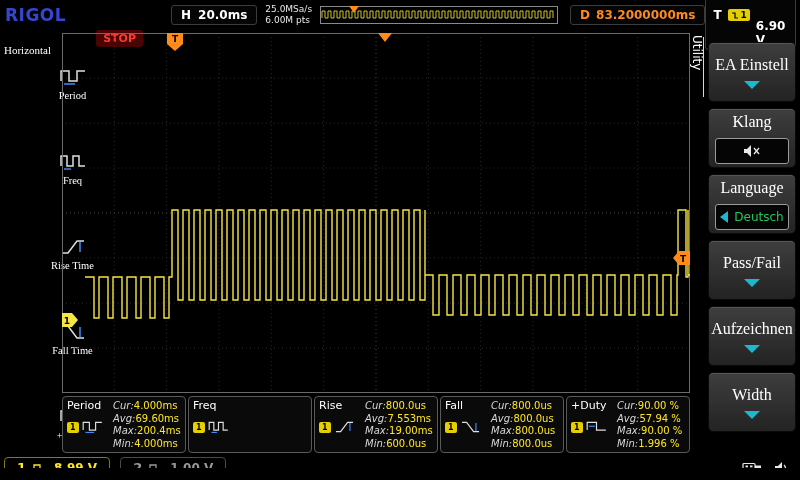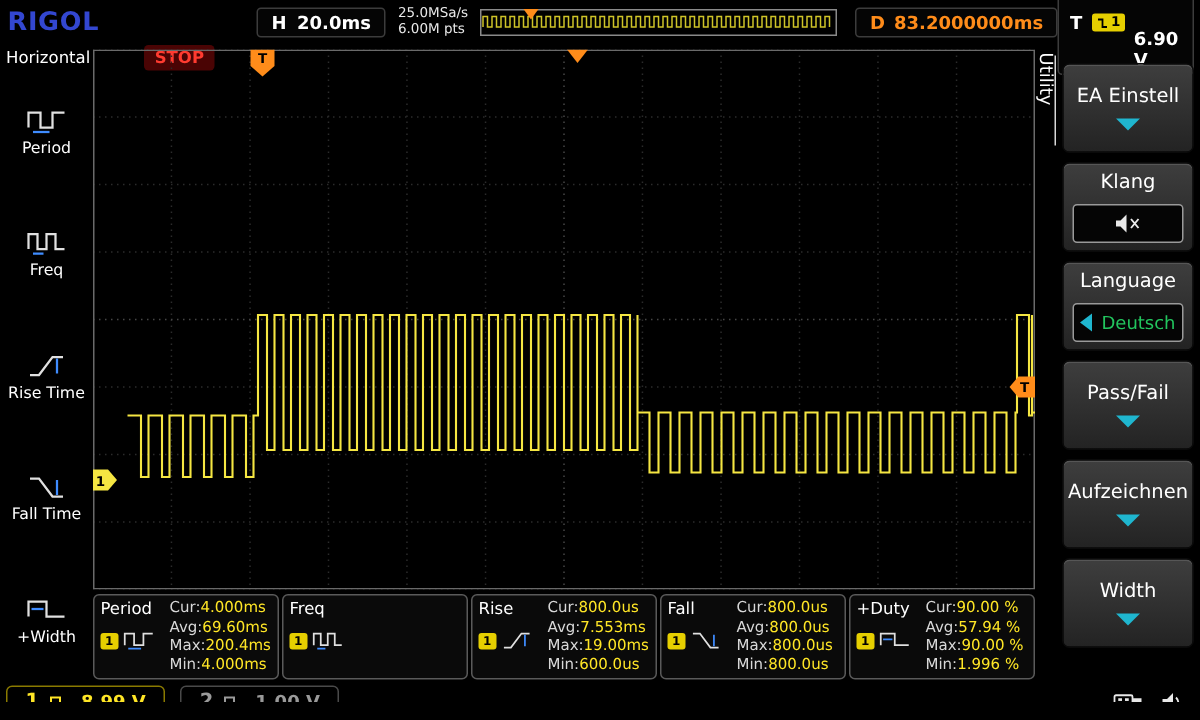--- a/index.html
+++ b/index.html
@@ -24,58 +24,58 @@
            border-radius:3px;padding:2px 9px;background:#050505;cursor:pointer;}
   .d-label,.d-value{color:#ff8c1a;font-weight:bold;font-size:12px;}
   .t-group{margin-left:auto;margin-right:4px;display:flex;align-items:center;gap:6px;
            border:1px solid #3c3c3c;border-radius:3px;padding:2px 7px;background:#050505;cursor:pointer;}
   .t-label{color:#fff;font-weight:bold;font-size:12px;}
   .t-badge{background:#e6cf00;color:#000;font-size:9px;font-weight:bold;border-radius:2px;
            padding:1px 3px;display:flex;align-items:center;gap:2px;}
   .t-level{color:#fff;font-weight:bold;font-size:12px;margin-top:36px;}
 
   
-  #left-sidebar{position:absolute;left:0;top:30px;width:62px;height:425px;display:flex;flex-direction:column;}
+  #left-sidebar{position:absolute;left:0;top:42px;width:62px;height:425px;display:flex;font-family:Liberation Serif, serif;}
   .sidebar-title{color:#fff;font-size:11px;padding:2px 0 0 4px;height:16px;}
   #left-items{flex:1;display:flex;flex-direction:column;}
   .sidebar-item{flex:1;display:flex;flex-direction:column;align-items:center;justify-content:center;
                 gap:4px;cursor:pointer;}
   .sidebar-item .lbl{color:#fff;font-size:10.5px;text-align:center;line-height:1.1;white-space:nowrap;}
 
   
   #gridsvg{position:absolute;left:62px;top:33px;}
 
   
   #right-panel{position:absolute;left:690px;top:30px;width:110px;height:425px;}
   .utility-label{position:absolute;left:0;top:5px;color:#fff;font-size:12px;writing-mode:vertical-rl;}
   .utility-sep{position:absolute;left:13px;top:7px;width:1px;height:60px;background:#d8d8d8;}
   #right-menu{position:absolute;left:18px;top:12px;width:88px;display:flex;flex-direction:column;gap:6px;}
   .menu-btn{height:58px;background:linear-gradient(#3e3e3e,#232323);border-radius:5px;
             border:1px solid #0a0a0a;box-shadow:inset 0 1px 0 #565656;display:flex;
             flex-direction:column;align-items:center;justify-content:center;gap:7px;cursor:pointer;}
-  .menu-label{color:#fff;font-size:13px;white-space:nowrap;}
+  .menu-label{color:#fff;font-size:16px;white-space:nowrap;font-family:Liberation Serif, serif;}
   .chev{width:0;height:0;border-left:8px solid transparent;border-right:8px solid transparent;
         border-top:8px solid #1fb6cf;}
   .inner-box{width:72px;height:24px;border:1px solid #9a9a9a;border-radius:3px;background:#050505;
              display:flex;align-items:center;justify-content:center;gap:6px;color:#22c55e;font-size:12px;}
   .tri-left{width:0;height:0;border-top:6px solid transparent;border-bottom:6px solid transparent;
             border-right:8px solid #1fb6cf;}
 
   
   #measure-bar{position:absolute;left:62px;top:396px;width:628px;height:57px;display:flex;gap:2px;}
   .meas-box{flex:1;border:1px solid #5a5a5a;border-radius:4px;background:#0a0a0a;display:flex;
             padding:2px 3px 2px 4px;gap:2px;cursor:pointer;}
   .meas-left{width:44px;display:flex;flex-direction:column;}
   .meas-name{color:#fff;font-size:11px;white-space:nowrap;}
   .meas-chrow{display:flex;align-items:center;gap:3px;margin-top:8px;}
   .meas-badge{background:#e6cf00;color:#000;font-size:8px;font-weight:bold;padding:0 3px;
               border-radius:2px;line-height:11px;}
   .meas-rows{flex:1;display:flex;flex-direction:column;justify-content:space-between;
              font-size:10px;padding:1px 0;line-height:1.1;white-space:nowrap;}
-  .meas-row .k{color:#d8d8d8;}
+  .meas-row .k{color:#d8d8d8;font-style:italic;}
   .meas-row .v{color:#ffe626;text-align:center;}
 
   
   #channel-bar{position:absolute;left:0;top:455px;width:800px;height:25px;display:flex;align-items:center;}
   .ch-box{display:flex;align-items:center;gap:7px;border-radius:4px;padding:1px 12px;height:17px;cursor:pointer;}
   .ch1{margin-left:4px;border:1px solid #8a7a00;color:#ffe626;}
   .ch2{margin-left:10px;border:1px solid #4a4a4a;color:#9a9a9a;}
   .ch-box .num{font-weight:bold;font-size:13px;}
   .ch-box .val{font-weight:bold;font-size:12px;}
   .corner-icons{margin-left:auto;margin-right:10px;display:flex;align-items:center;gap:12px;}

